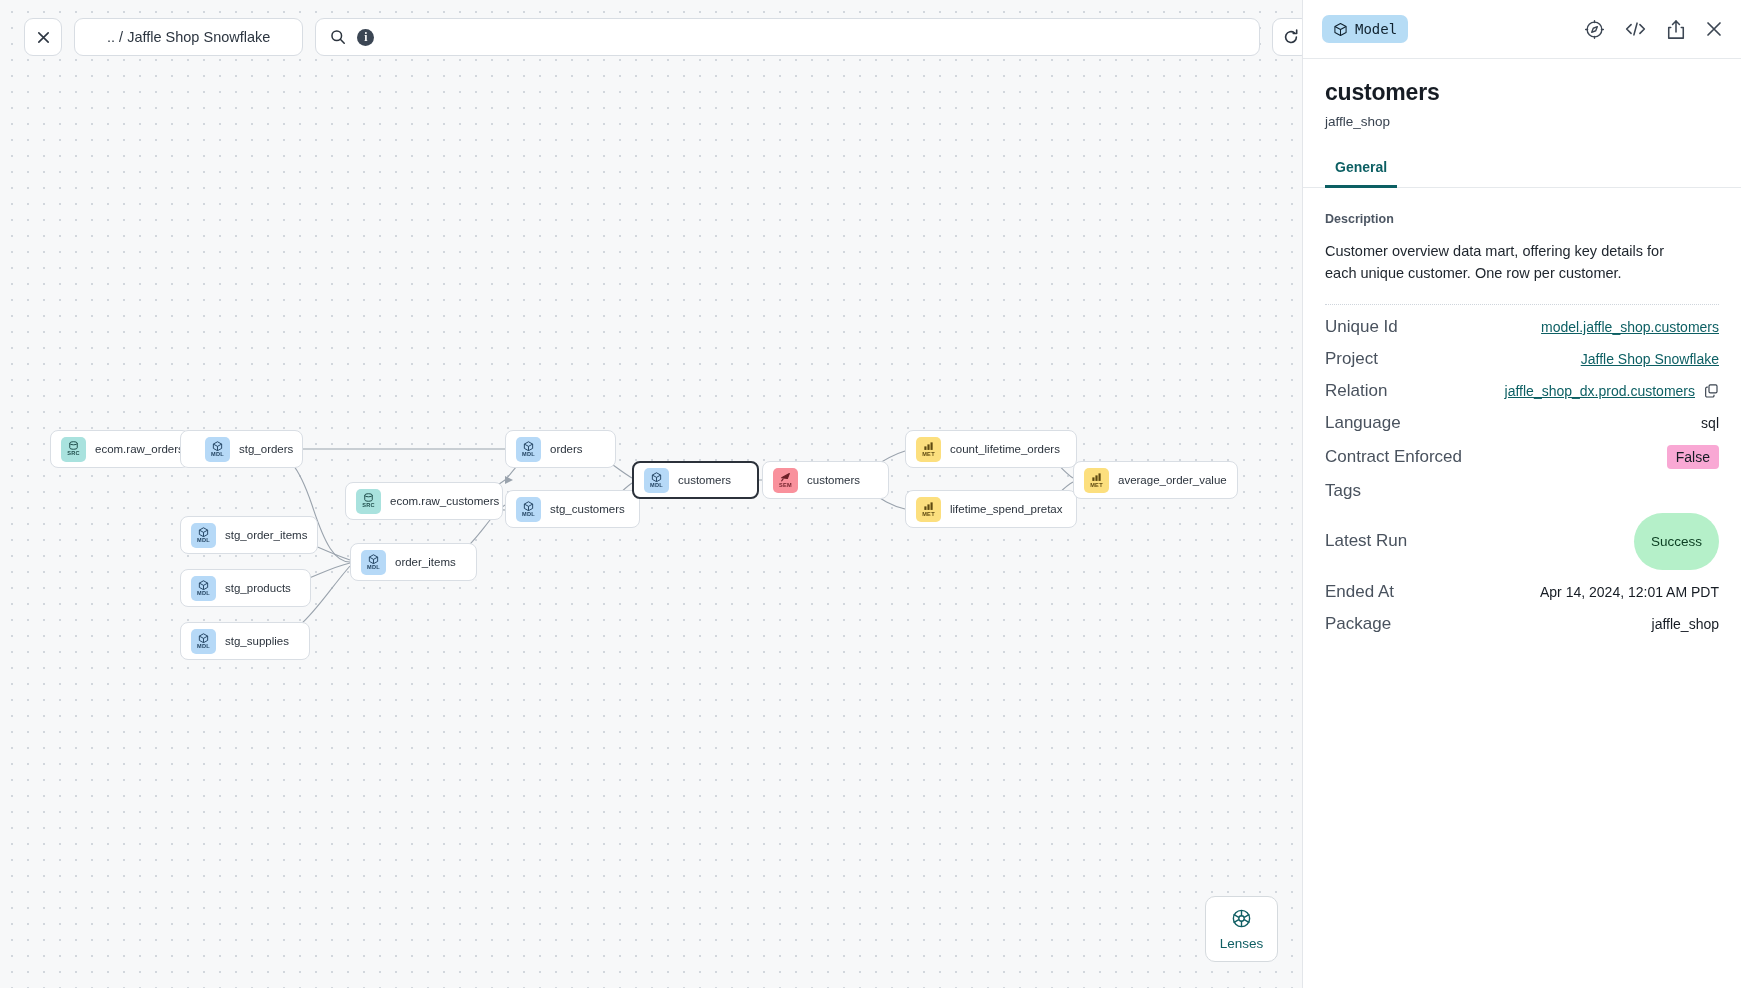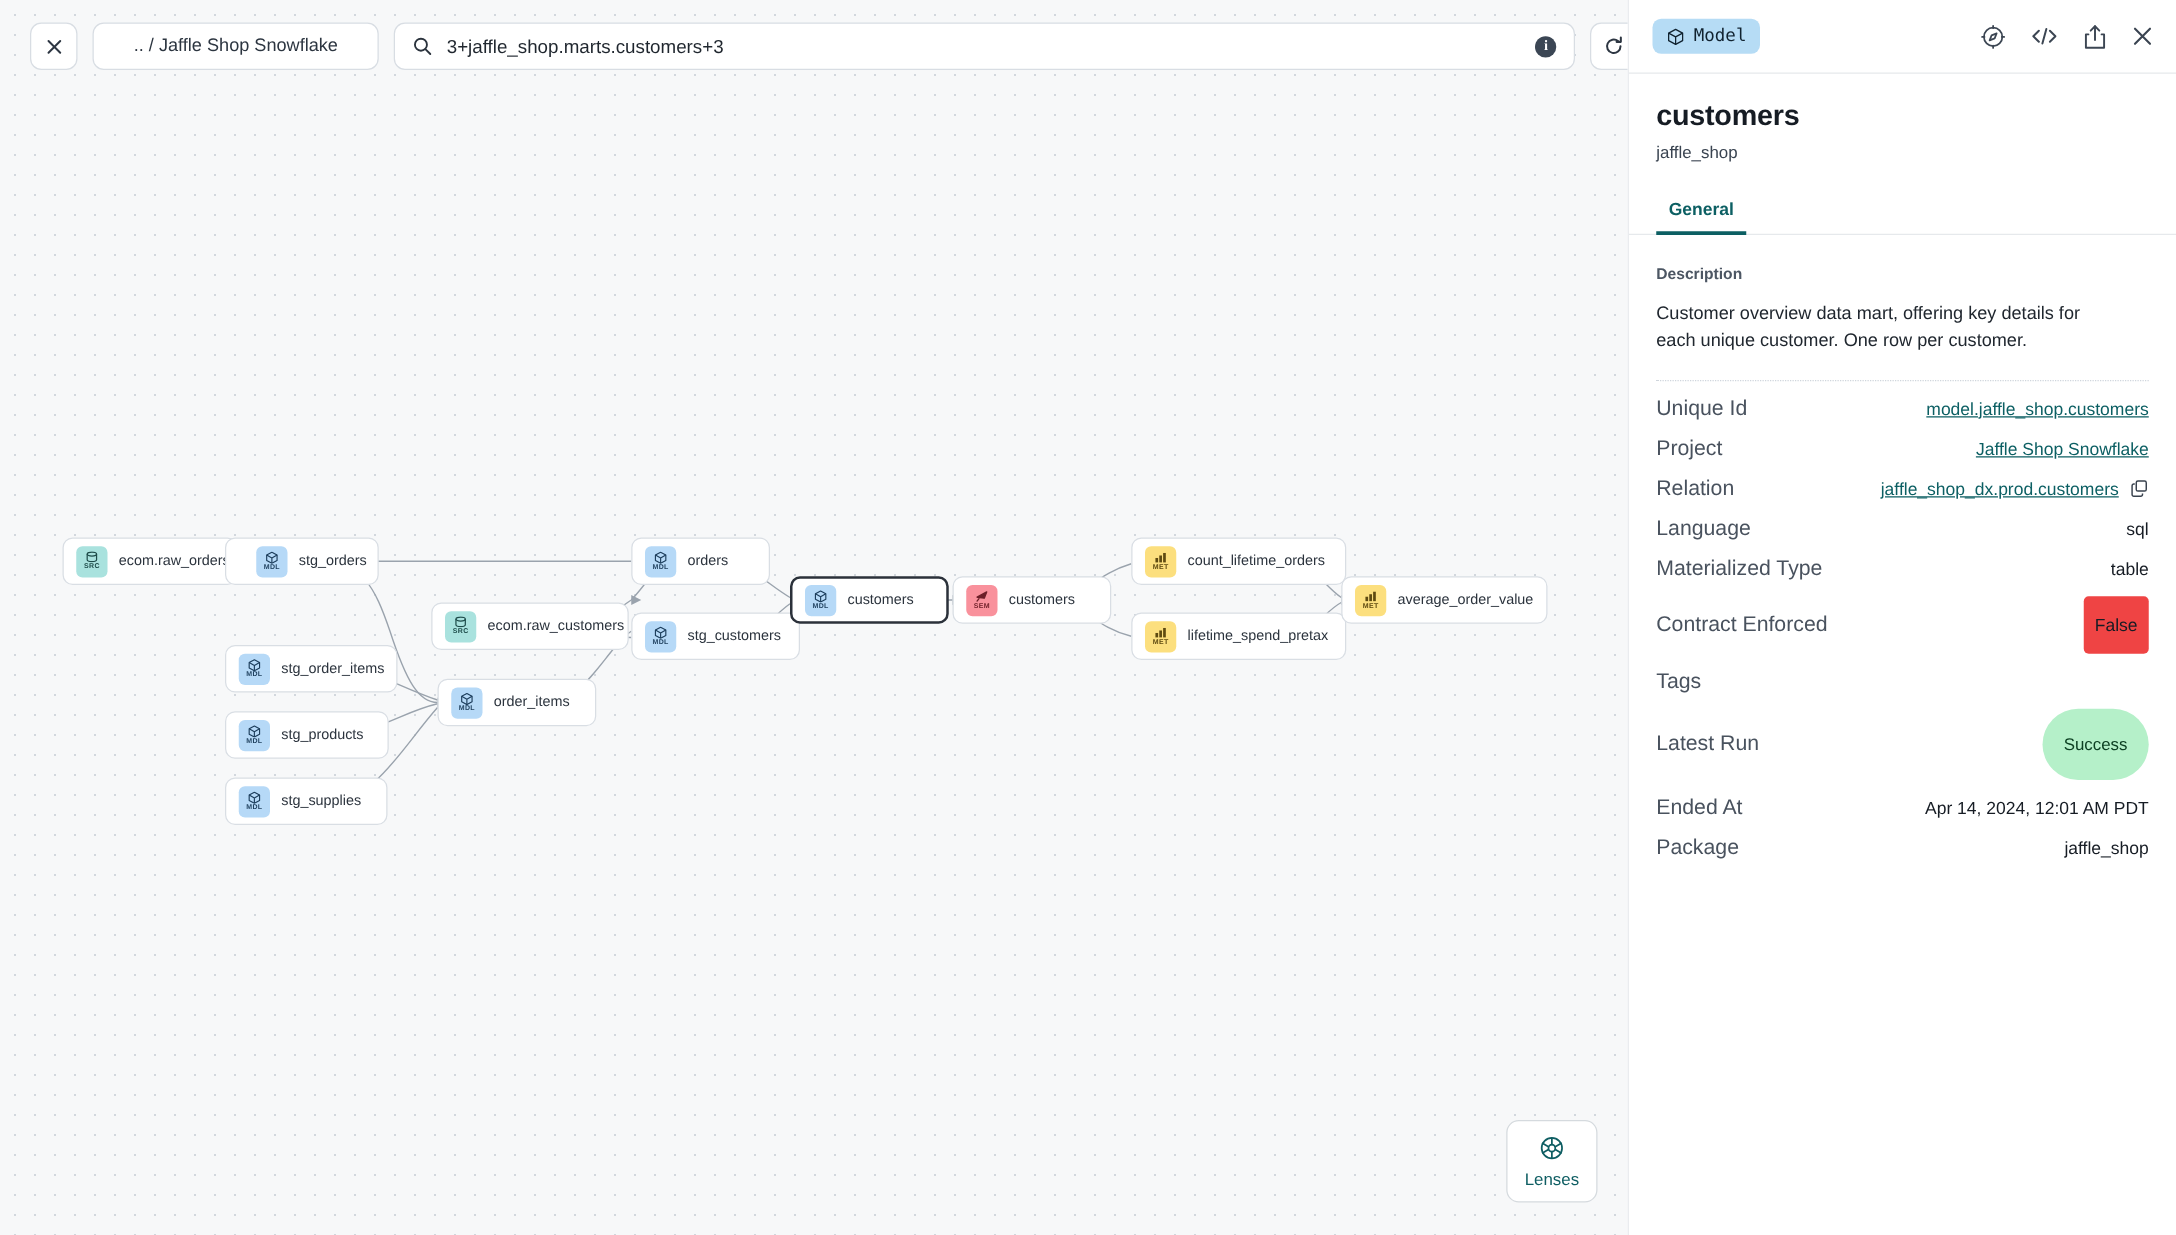--- a/index.html
+++ b/index.html
@@ -125,21 +125,21 @@
   .desc { font-size: 14.5px; color: #20272f; line-height: 1.55; margin-top: 14px; max-width: 362px; }
   .divider { border-top: 1px dotted #cfd5dc; margin: 19px 0 6px 0; }
 
   .row {
     display: flex; align-items: center; justify-content: space-between;
     min-height: 32px; padding: 6px 0; gap: 16px;
   }
   .row .k { font-size: 17px; color: #49525e; white-space: nowrap; }
   .row .v { font-size: 14px; color: #161c24; text-align: right; }
   .row .v.link { color: #0c5f63; text-decoration: underline; cursor: pointer; }
-  .row .v.chip { background: #ef4444; padding: 15px 9px; border-radius: 4px; margin-left: 29px; }
+  .row .v.chip { background: #f9a8d4; padding: 4px 9px; border-radius: 4px; margin-left: 29px; }
   .row .v.ok {
     background: #b5f0c9; color: #0d4023; border-radius: 999px;
     padding: 21px 17px; font-size: 13.5px;
   }
   .relwrap { display: flex; align-items: center; gap: 9px; }
   .copy-ico { cursor: pointer; color: #39424e; display: flex; }
 </style>
 </head>
 <body>
 
@@ -326,21 +326,20 @@
         <svg width="15" height="15" viewBox="0 0 16 16" fill="none" stroke="#2d3642" stroke-width="1.7" stroke-linecap="round">
           <path d="M3 3 L13 13 M13 3 L3 13"></path>
         </svg>
       </div>
       <div class="tb-breadcrumb">.. / Jaffle Shop Snowflake</div>
       <div class="tb-search">
         <svg width="16" height="16" viewBox="0 0 18 18" fill="none" stroke="#2b333d" stroke-width="1.7">
           <circle cx="7.6" cy="7.6" r="5.4"></circle>
             <path d="M11.6 11.6 L16 16" stroke-linecap="round"></path>
         </svg>
-        <span class="sval">3+jaffle_shop.marts.customers+3</span>
         <span class="info-dot">i</span>
       </div>
       <div class="tb-btn">
         <svg width="18" height="18" viewBox="0 0 20 20" fill="none" stroke="#2d3642" stroke-width="1.8" stroke-linecap="round">
           <path d="M16 10 a6 6 0 1 1 -2.2 -4.6"></path>
           <path d="M16.3 2.2 L16.3 6.1 L12.5 6.1" stroke-linejoin="round"></path>
         </svg>
       </div>
     </div>
 
@@ -428,24 +427,20 @@
                   <path d="M12 14.2 L12 15.2 A1.6 1.6 0 0 1 10.4 16.8 L3.6 16.8 A1.6 1.6 0 0 1 2 15.2 L2 6.6 A1.6 1.6 0 0 1 3.6 5 L4.6 5"></path>
                 </svg>
               </span>
             </span>
           </div>
           <div class="row">
             <span class="k">Language</span>
             <span class="v">sql</span>
           </div>
           <div class="row">
-            <span class="k">Materialized Type</span>
-            <span class="v">table</span>
-          </div>
-          <div class="row">
             <span class="k">Contract Enforced</span>
             <span class="v chip">False</span>
           </div>
           <div class="row">
             <span class="k">Tags</span>
             <span class="v"></span>
           </div>
           <div class="row">
             <span class="k">Latest Run</span>
             <span class="v ok">Success</span>

